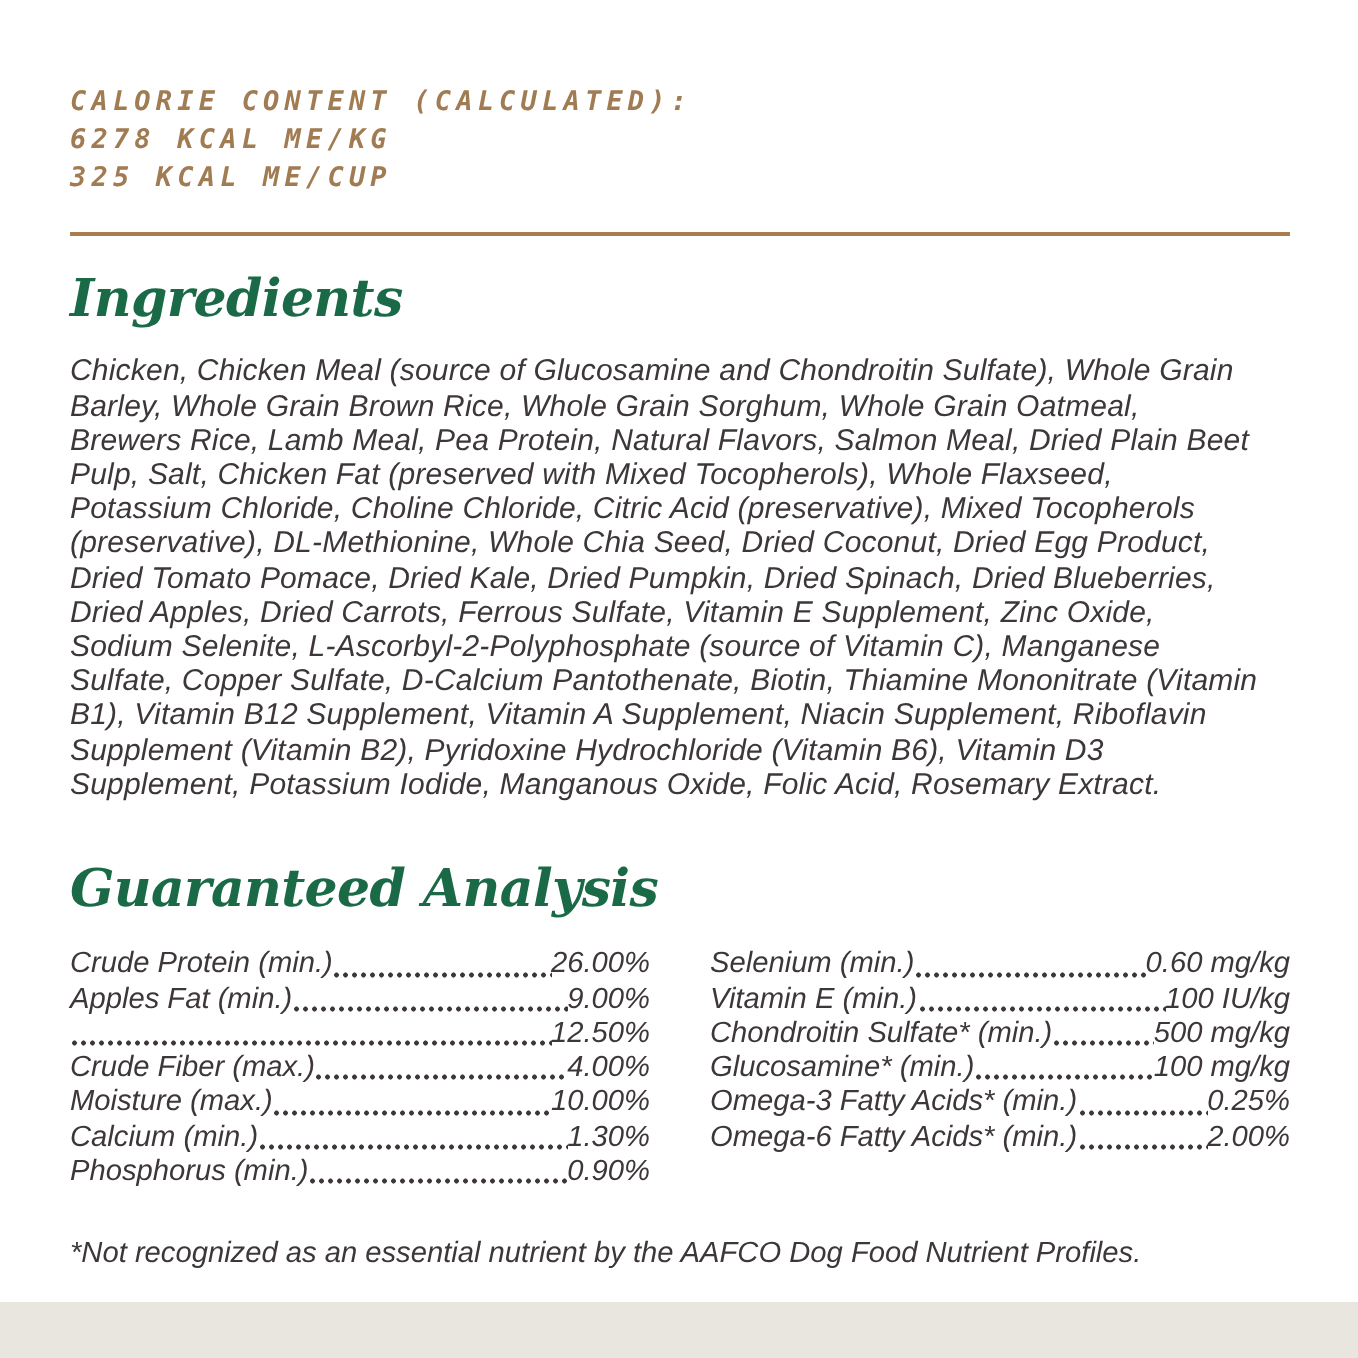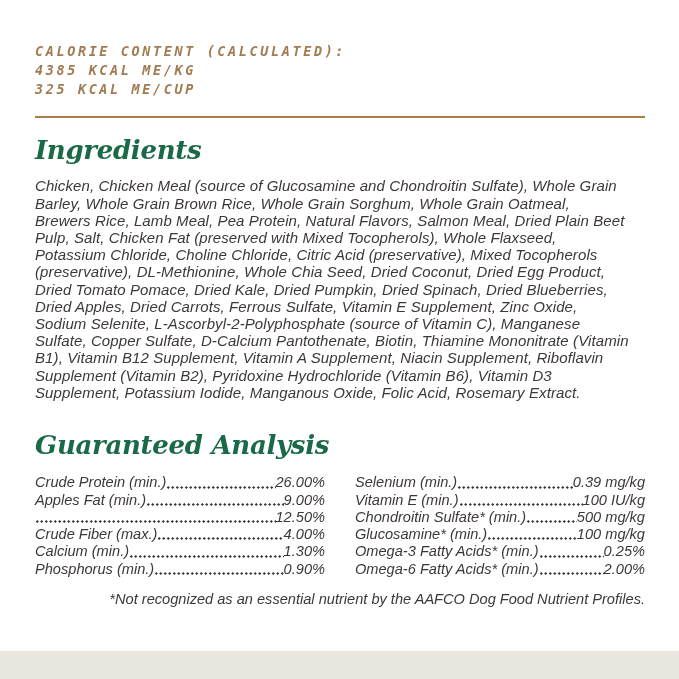--- a/index.html
+++ b/index.html
@@ -75,36 +75,35 @@
     min-width: 6px;
     align-self: stretch;
     background-image: radial-gradient(circle, #3e3739 1px, rgba(0,0,0,0) 1.3px);
     background-size: 4.5px 4.5px;
     background-repeat: repeat-x;
     background-position: left bottom 2.5px;
   }
   .ga-value { white-space: nowrap; }
 
   .footnote {
-    margin-top: 13px;
+    margin-top: 24px;
     font-size: 14.6px;
     line-height: 17px;
     font-weight: 500;
     color: #3e3739;
-    text-align: right;
   }
 </style>
 </head>
 <body>
 
 <div class="page">
 
   <div class="calorie">
     <div>CALORIE CONTENT (CALCULATED):</div>
-    <div>4385 KCAL ME/KG</div>
+    <div>6278 KCAL ME/KG</div>
     <div>325 KCAL ME/CUP</div>
   </div>
 
   <div class="divider"></div>
 
   <h1 class="section-title">Ingredients</h1>
 
   <p class="ingredients-text">Chicken, Chicken Meal (source of Glucosamine and Chondroitin Sulfate), Whole Grain Barley, Whole Grain Brown Rice, Whole Grain Sorghum, Whole Grain Oatmeal, Brewers Rice, Lamb Meal, Pea Protein, Natural Flavors, Salmon Meal, Dried Plain Beet Pulp, Salt, Chicken Fat (preserved with Mixed Tocopherols), Whole Flaxseed, Potassium Chloride, Choline Chloride, Citric Acid (preservative), Mixed Tocopherols (preservative), DL-Methionine, Whole Chia Seed, Dried Coconut, Dried Egg Product, Dried Tomato Pomace, Dried Kale, Dried Pumpkin, Dried Spinach, Dried Blueberries, Dried Apples, Dried Carrots, Ferrous Sulfate, Vitamin E Supplement, Zinc Oxide, Sodium Selenite, L-Ascorbyl-2-Polyphosphate (source of Vitamin C), Manganese Sulfate, Copper Sulfate, D-Calcium Pantothenate, Biotin, Thiamine Mononitrate (Vitamin B1), Vitamin B12 Supplement, Vitamin A Supplement, Niacin Supplement, Riboflavin Supplement (Vitamin B2), Pyridoxine Hydrochloride (Vitamin B6), Vitamin D3 Supplement, Potassium Iodide, Manganous Oxide, Folic Acid, Rosemary Extract.</p>
 
   <h1 class="section-title ga-title">Guaranteed Analysis</h1>
@@ -127,38 +126,43 @@
     <span class="ga-leader"></span>
     <span class="ga-value">12.50%</span>
   </div>
 
   <div class="ga-row">
     <span class="ga-label">Crude Fiber (max.)</span>
     <span class="ga-leader"></span>
     <span class="ga-value">4.00%</span>
   </div>
 
+  <div class="ga-row">
+    <span class="ga-label">Moisture (max.)</span>
+    <span class="ga-leader"></span>
+    <span class="ga-value">10.00%</span>
+  </div>
 
   <div class="ga-row">
     <span class="ga-label">Calcium (min.)</span>
     <span class="ga-leader"></span>
     <span class="ga-value">1.30%</span>
   </div>
 
   <div class="ga-row">
     <span class="ga-label">Phosphorus (min.)</span>
     <span class="ga-leader"></span>
     <span class="ga-value">0.90%</span>
   </div>
 </div>
     <div class="ga-col" id="ga-col-right">
   <div class="ga-row">
     <span class="ga-label">Selenium (min.)</span>
     <span class="ga-leader"></span>
-    <span class="ga-value">0.39 mg/kg</span>
+    <span class="ga-value">0.60 mg/kg</span>
   </div>
 
   <div class="ga-row">
     <span class="ga-label">Vitamin E (min.)</span>
     <span class="ga-leader"></span>
     <span class="ga-value">100 IU/kg</span>
   </div>
 
   <div class="ga-row">
     <span class="ga-label">Chondroitin Sulfate* (min.)</span>

